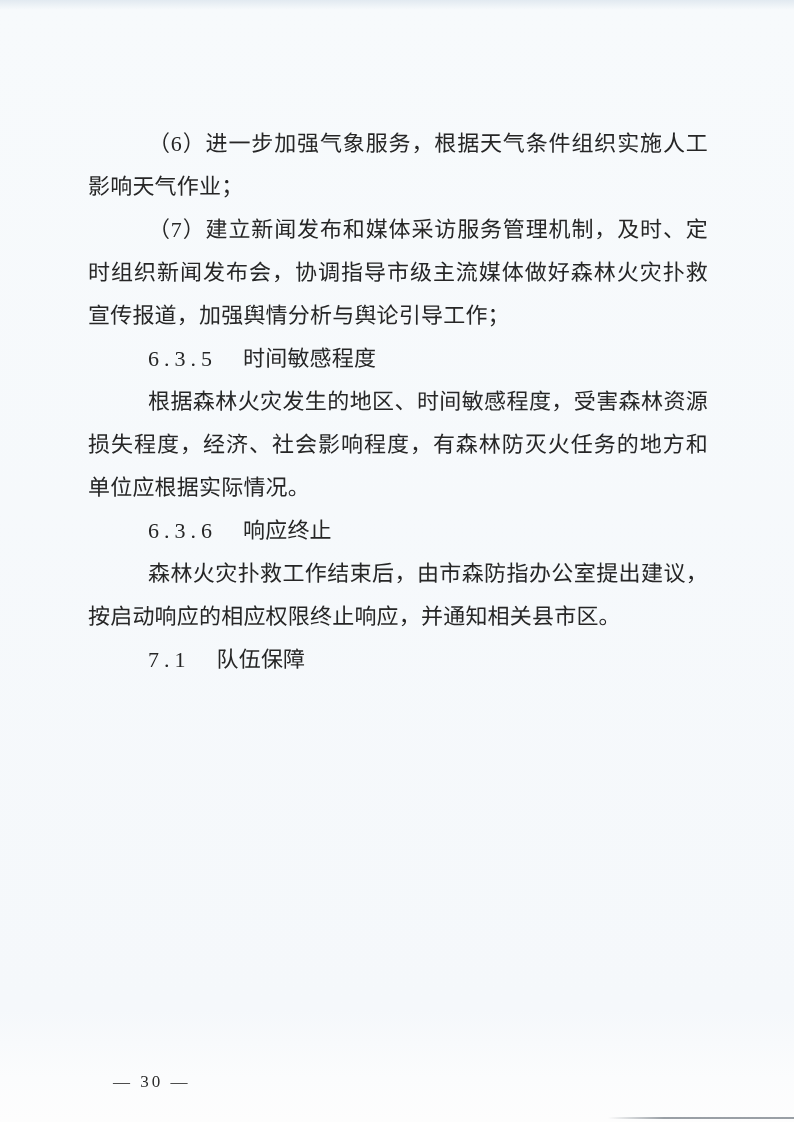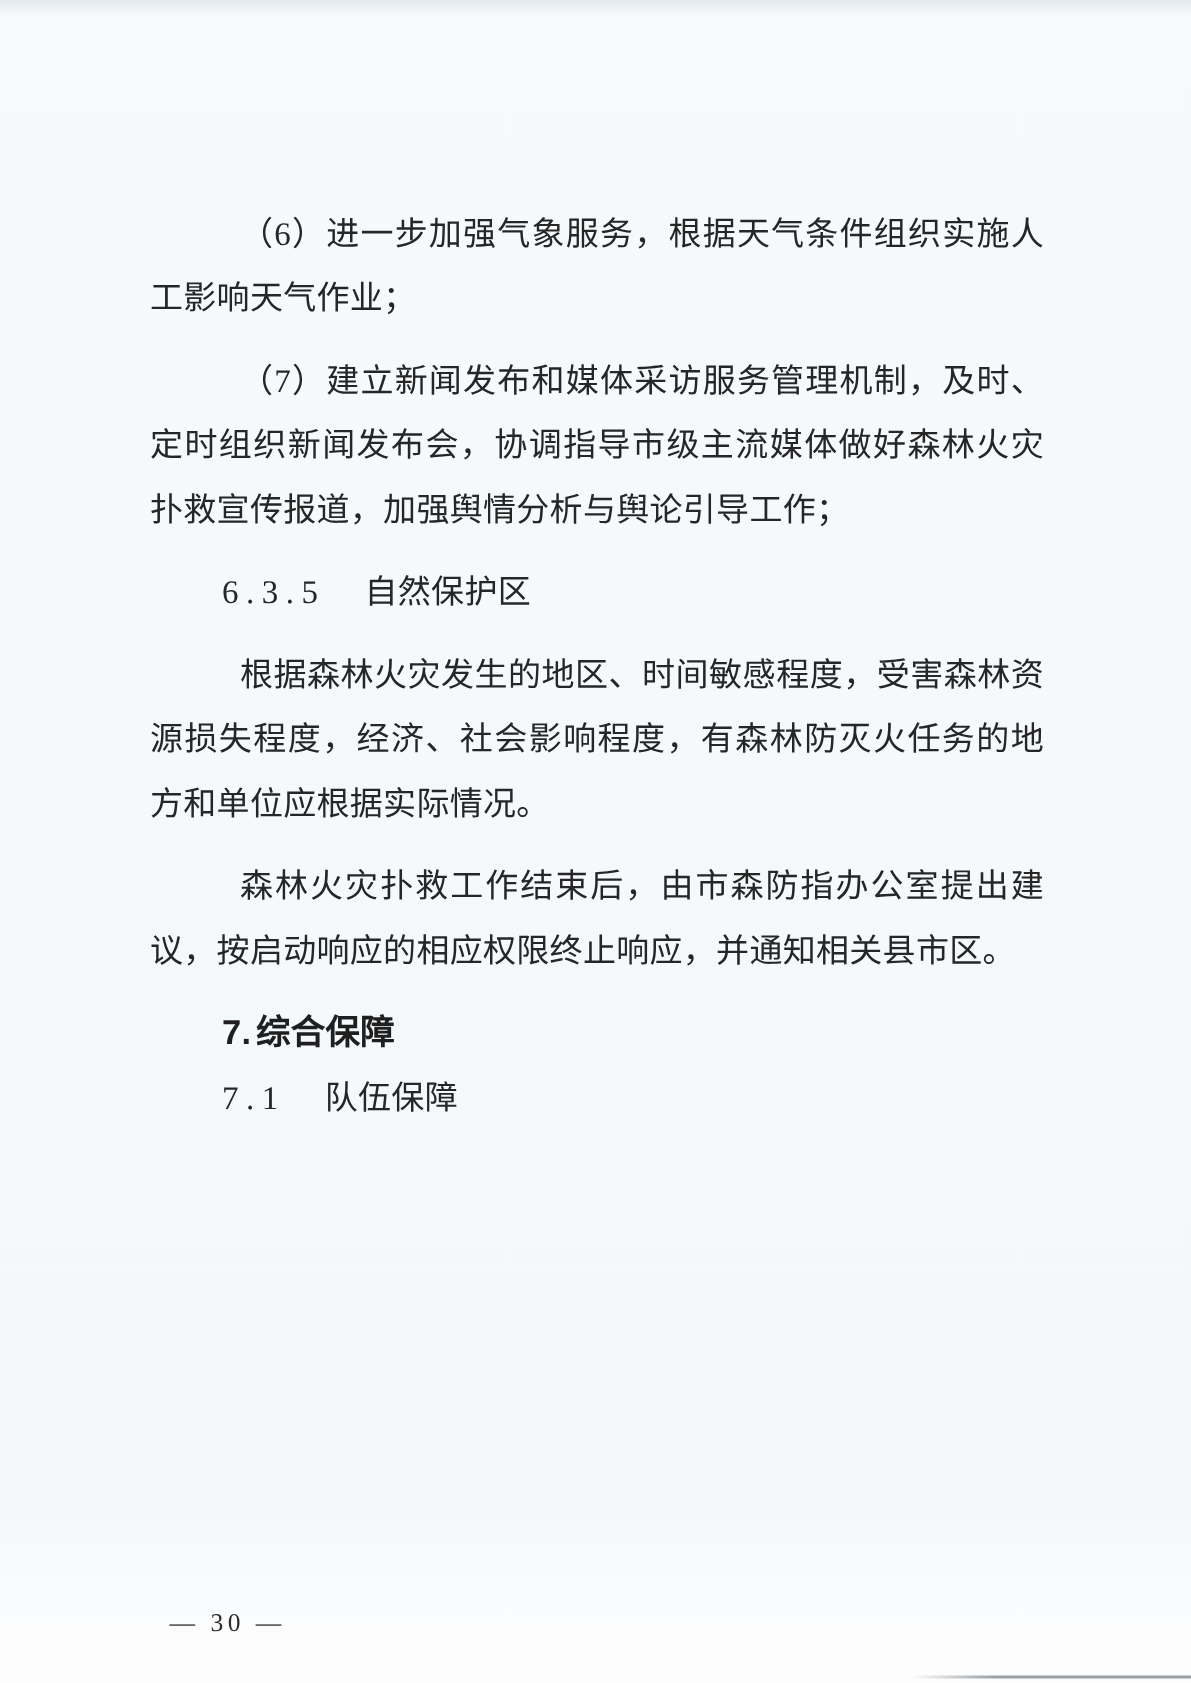--- a/index.html
+++ b/index.html
@@ -36,21 +36,21 @@
     position: absolute;
     left: 88px;
     top: 122px;
     width: 620px;
     font-size: 22px;
     line-height: 43px;
     text-align: justify;
     letter-spacing: 0.2px;
   }
   .para {
-    margin: 12px;
+    margin: 0;
     text-indent: 60px;
   }
   .heading-l3 {
     margin: 0;
     padding-left: 60px;
     font-size: 22px;
     font-weight: 400;
     text-align: left;
   }
   .heading-l3 .h-num {
@@ -90,31 +90,31 @@
   <div class="scan-edge-top"></div>
 
   <div class="content">
 
     <p class="para">（6）进一步加强气象服务，根据天气条件组织实施人工影响天气作业；</p>
 
     <p class="para">（7）建立新闻发布和媒体采访服务管理机制，及时、定时组织新闻发布会，协调指导市级主流媒体做好森林火灾扑救宣传报道，加强舆情分析与舆论引导工作；</p>
 
 
     <h3 class="heading-l3">
-      <span class="h-num">6.3.5</span><span class="h-title">自然保护区</span>
+      <span class="h-num">6.3.5</span><span class="h-title">时间敏感程度</span>
     </h3>
 
     <p class="para">根据森林火灾发生的地区、时间敏感程度，受害森林资源损失程度，经济、社会影响程度，有森林防灭火任务的地方和单位应根据实际情况。</p>
 
+    <h3 class="heading-l3">
+      <span class="h-num">6.3.6</span><span class="h-title">响应终止</span>
+    </h3>
 
     <p class="para">森林火灾扑救工作结束后，由市森防指办公室提出建议，按启动响应的相应权限终止响应，并通知相关县市区。</p>
 
-    <h2 class="heading-bold">
-      <span class="h-num">7.</span><span class="h-title">综合保障</span>
-    </h2>
 
     <h3 class="heading-l3">
       <span class="h-num">7.1</span><span class="h-title">队伍保障</span>
     </h3>
 
 
   </div>
 
   <div class="footer-page-number">— 30 —</div>
 

